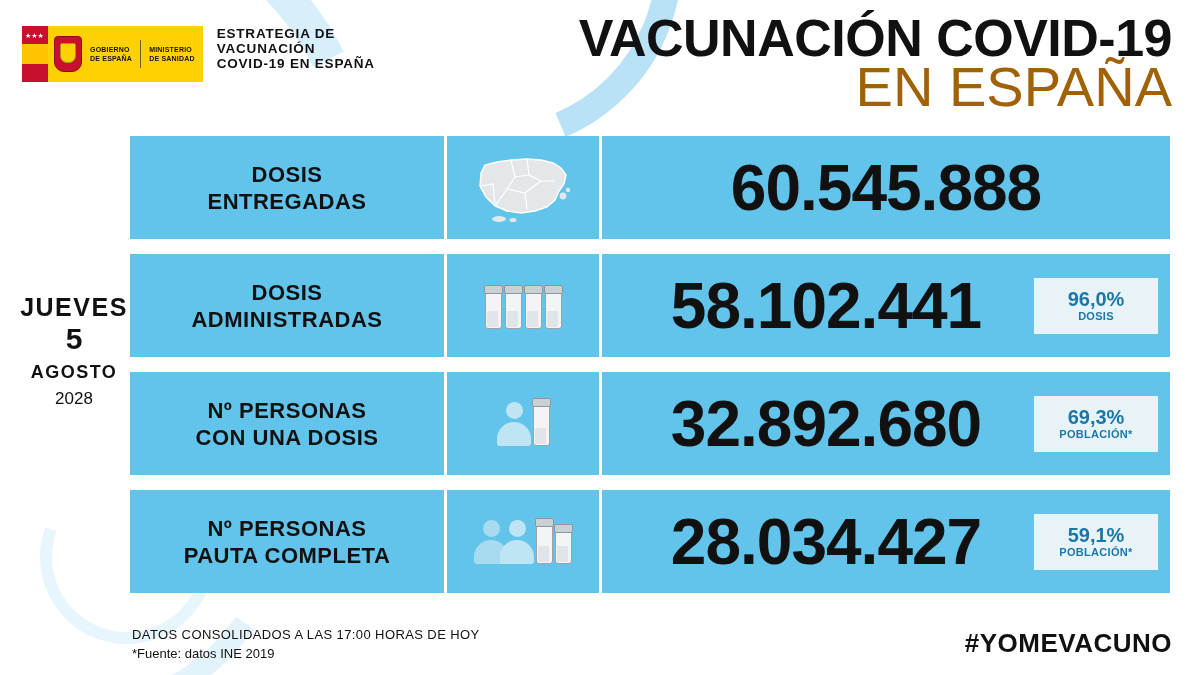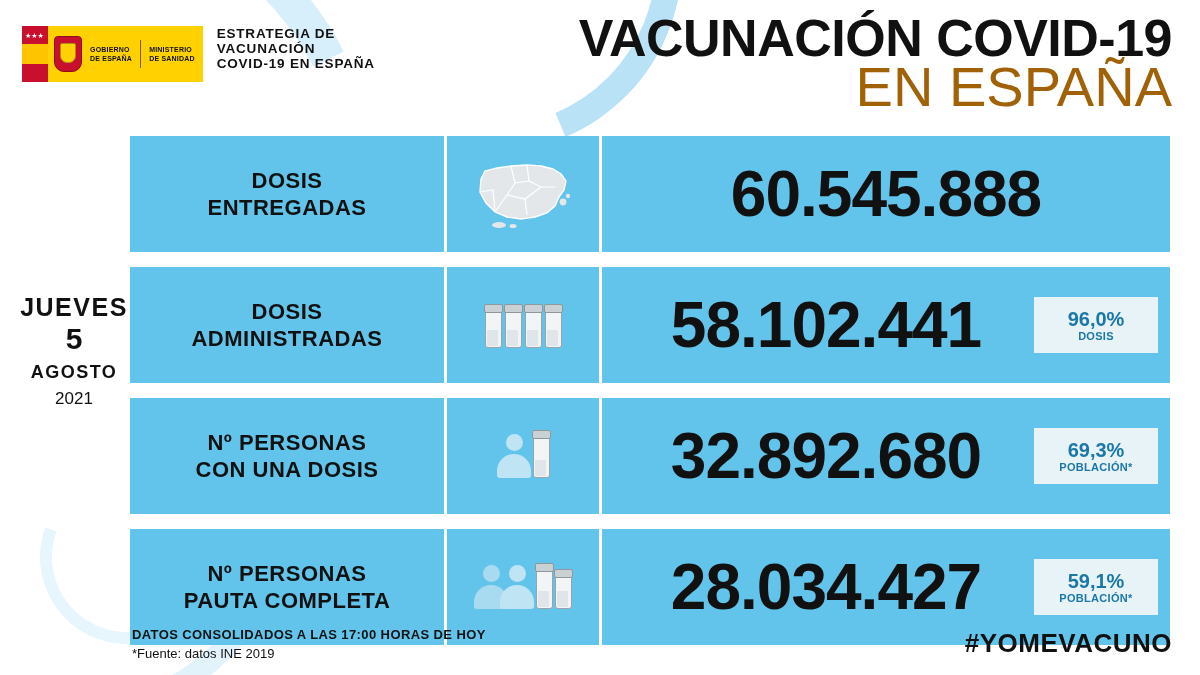--- a/index.html
+++ b/index.html
@@ -207,21 +207,21 @@
   
   .rows {
     position: absolute;
     left: 130px;
     top: 136px;
     width: 1040px;
   }
   .row {
     display: flex;
     align-items: stretch;
-    height: 116px;
+    height: 103px;
     margin-bottom: 15px;
   }
   .cell-label {
     width: 314px;
     background: #62c4ea;
     display: flex;
     align-items: center;
     justify-content: center;
     text-align: center;
   }
@@ -289,21 +289,21 @@
   }
 
   
   .footer-note {
     position: absolute;
     left: 132px;
     top: 626px;
   }
   .footer-note .l1 {
     font-size: 13px;
-    font-weight: 700;
+    font-weight: 400;
     letter-spacing: 0.4px;
     color: #111;
     line-height: 18px;
     text-transform: uppercase;
   }
   .footer-note .l2 {
     font-size: 13px;
     font-weight: 400;
     color: #111;
     line-height: 20px;
@@ -419,21 +419,21 @@
 
   <div class="title-wrap">
     <div class="title-main">VACUNACIÓN COVID-19</div>
     <div class="title-sub">EN ESPAÑA</div>
   </div>
 
   <div class="date-block">
     <div class="date-day">JUEVES</div>
     <div class="date-num">5</div>
     <div class="date-month">AGOSTO</div>
-    <div class="date-year">2021</div>
+    <div class="date-year">2028</div>
   </div>
 
   <div class="rows">
 
     <div class="row">
       <div class="cell-label">
         <span>
           <span>DOSIS</span><br>
           <span>ENTREGADAS</span>
         </span>

